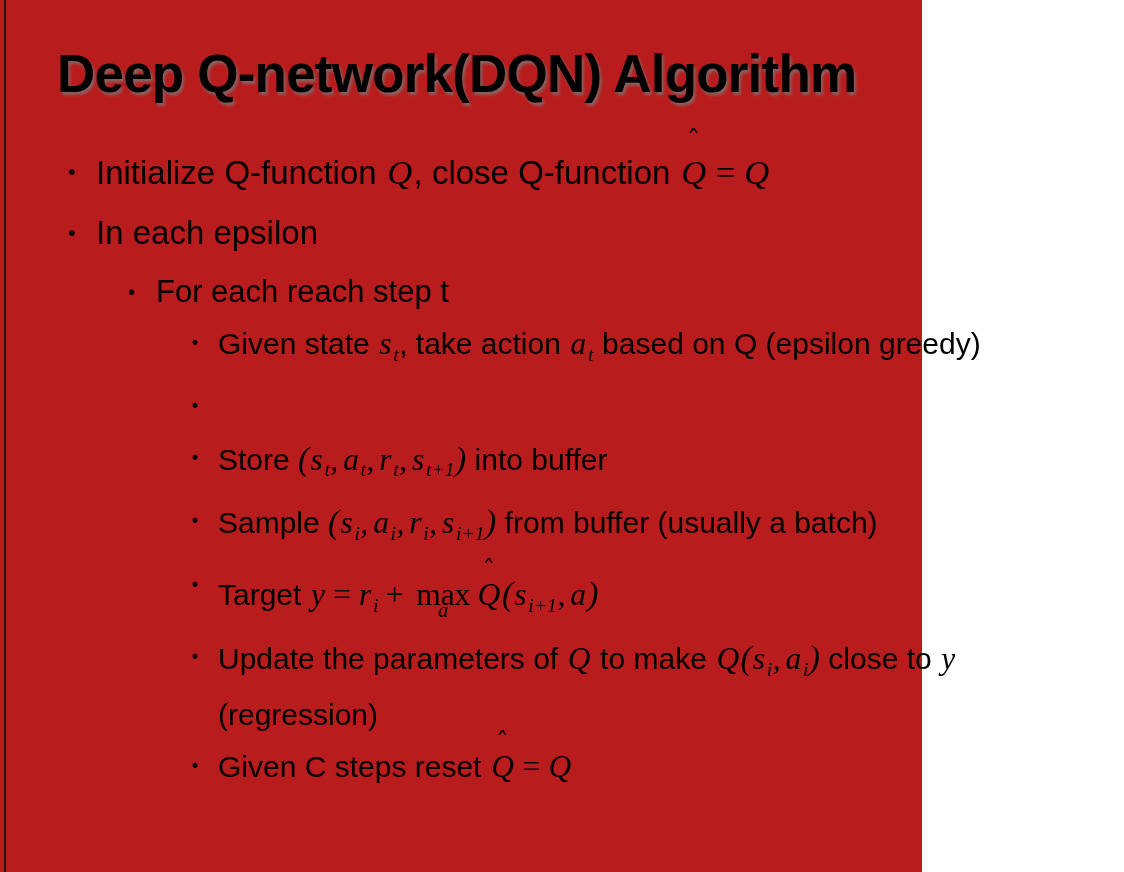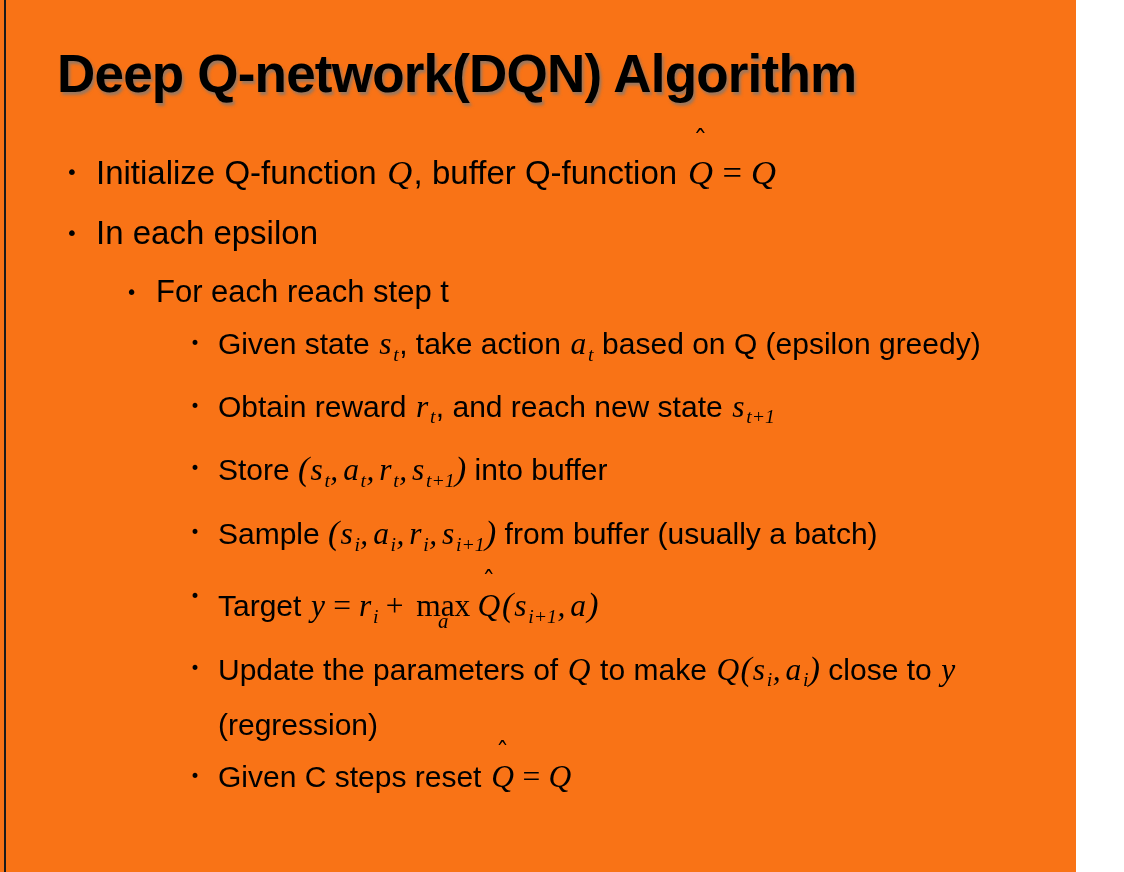--- a/index.html
+++ b/index.html
@@ -10,23 +10,23 @@
   body {
     width: 1124px;
     height: 872px;
     font-family: "Liberation Sans", sans-serif;
     color: #000000;
     overflow: hidden;
   }
 
   #slide {
     position: relative;
-    width: 1076px;
+    width: 922px;
     height: 872px;
-    background: #f97316;
+    background: #b91c1c;
     box-sizing: border-box;
   }
 
   
   #slide-left-border {
     position: absolute;
     left: 4px;
     top: 0;
     width: 2px;
     height: 872px;
@@ -201,37 +201,36 @@
 
 <div id="slide">
 
   <div id="slide-left-border"></div>
 
   <div id="slide-title">Deep Q-network(DQN) Algorithm</div>
 
   <div id="body-list">
       <div class="bullet-row lvl1">
         <span class="bullet-dot">•</span>
-        <span class="bullet-text"><span>Initialize Q-function </span><span class="m">Q</span><span>, buffer Q-function </span><span class="qhat">Q<span class="hat">ˆ</span></span><span class="op">=</span><span class="m">Q</span></span>
+        <span class="bullet-text"><span>Initialize Q-function </span><span class="m">Q</span><span>, close Q-function </span><span class="qhat">Q<span class="hat">ˆ</span></span><span class="op">=</span><span class="m">Q</span></span>
       </div>
       <div class="bullet-row lvl1">
         <span class="bullet-dot">•</span>
         <span class="bullet-text"><span>In each epsilon</span></span>
       </div>
       <div class="bullet-row lvl2">
         <span class="bullet-dot">•</span>
         <span class="bullet-text"><span>For each reach step t</span></span>
       </div>
       <div class="bullet-row lvl3">
         <span class="bullet-dot">•</span>
         <span class="bullet-text"><span>Given state </span><span class="m">s</span><span class="msub">t</span><span>, take action </span><span class="m">a</span><span class="msub">t</span><span> based on Q (epsilon greedy)</span></span>
       </div>
       <div class="bullet-row lvl3">
         <span class="bullet-dot">•</span>
-        <span class="bullet-text"><span>Obtain reward </span><span class="m">r</span><span class="msub">t</span><span>, and reach new state </span><span class="m">s</span><span class="msub">t+1</span></span>
       </div>
       <div class="bullet-row lvl3">
         <span class="bullet-dot">•</span>
         <span class="bullet-text"><span>Store </span><span class="paren">(</span><span class="m">s</span><span class="msub">t</span><span class="comma">,</span><span class="m">a</span><span class="msub">t</span><span class="comma">,</span><span class="m">r</span><span class="msub">t</span><span class="comma">,</span><span class="m">s</span><span class="msub">t+1</span><span class="paren">)</span><span> into buffer</span></span>
       </div>
       <div class="bullet-row lvl3">
         <span class="bullet-dot">•</span>
         <span class="bullet-text"><span>Sample </span><span class="paren">(</span><span class="m">s</span><span class="msub">i</span><span class="comma">,</span><span class="m">a</span><span class="msub">i</span><span class="comma">,</span><span class="m">r</span><span class="msub">i</span><span class="comma">,</span><span class="m">s</span><span class="msub">i+1</span><span class="paren">)</span><span> from buffer (usually a batch)</span></span>
       </div>
       <div class="bullet-row lvl3">

